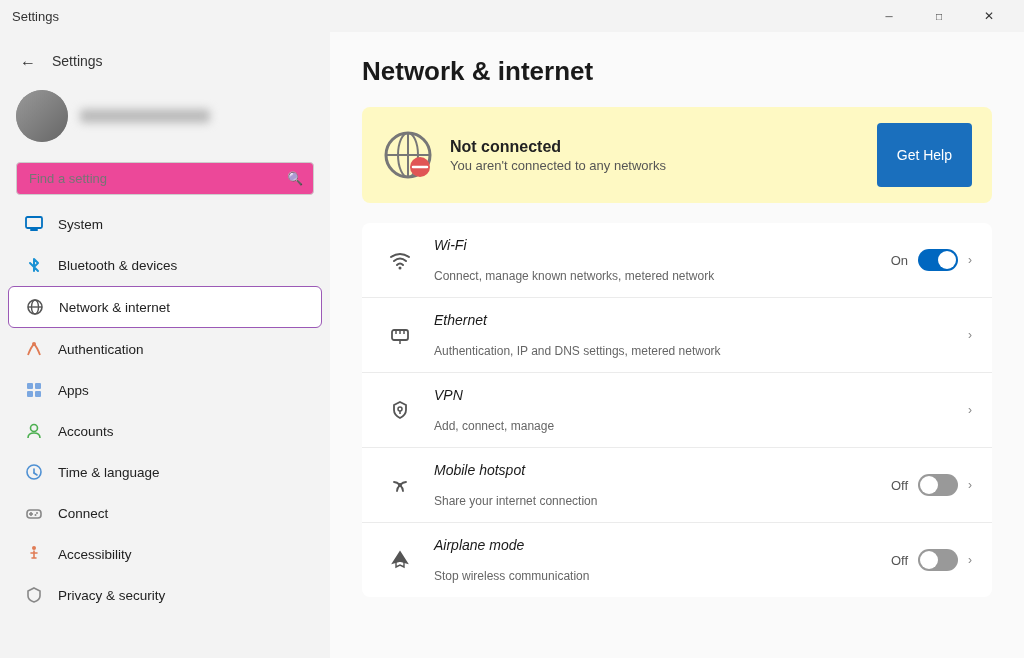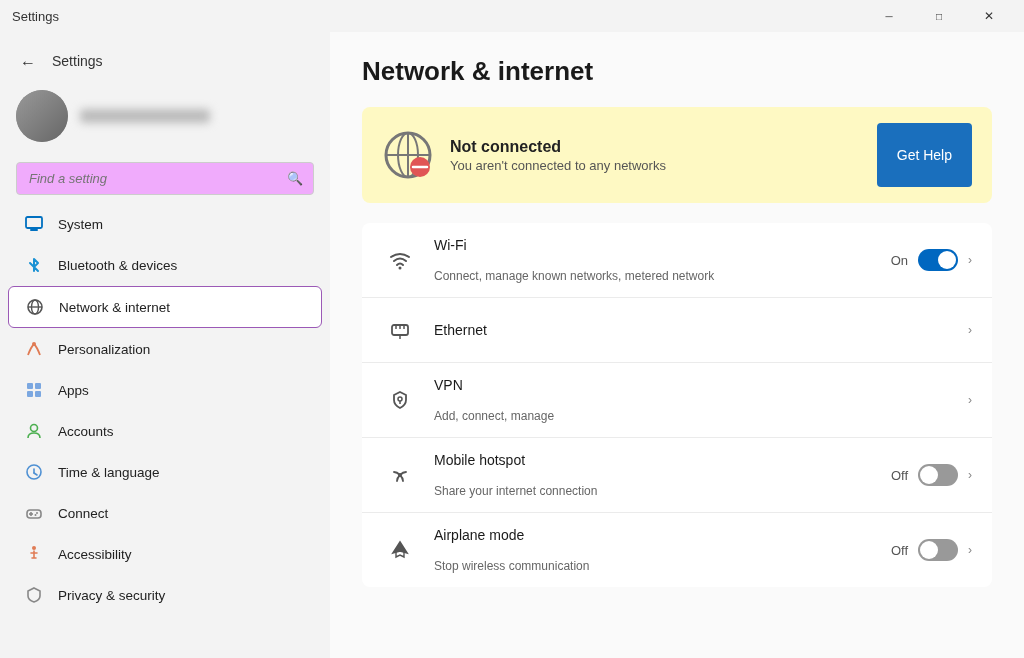--- a/index.html
+++ b/index.html
@@ -117,25 +117,24 @@
       margin: 4px 16px 8px 16px;
       position: relative;
       display: flex;
       align-items: center;
     }
     .search-input {
       width: 100%;
       padding: 8px 28px 8px 12px;
       border-radius: 4px;
       border: 1px solid #ccc;
-      background: #f0abfc;
+      background: #ec4899;
       font-size: 13px;
       color: #333;
       outline: none;
-      font-style: italic;
     }
     .search-icon {
       position: absolute;
       right: 10px;
       color: #666;
       font-size: 13px;
       pointer-events: none;
     }
 
     .nav-item {
@@ -243,20 +242,21 @@
       justify-content: center;
       flex-shrink: 0;
       color: #555;
       font-size: 20px;
     }
     .setting-text { flex: 1; }
     .setting-label {
       font-size: 14px;
       font-weight: 500;
       color: #1a1a1a;
+      font-style: italic;
     }
     .setting-desc {
       font-size: 12px;
       color: #666;
       margin-top: 16px;
     }
     .setting-control {
       display: flex;
       align-items: center;
       gap: 10px;
@@ -358,21 +358,21 @@
           </span>
           <span>Network &amp; internet</span>
         </div>
         <div class="nav-item">
           <span class="nav-icon">
             <svg width="20" height="20" viewBox="0 0 20 20">
               <path d="M4 16 Q7 8 10 5 Q13 8 16 16" stroke="#e07b54" stroke-width="1.8" fill="none"></path>
               <circle cx="10" cy="5" r="2" fill="#e07b54"></circle>
             </svg>
           </span>
-          <span>Personalization</span>
+          <span>Authentication</span>
         </div>
         <div class="nav-item">
           <span class="nav-icon">
             <svg width="20" height="20" viewBox="0 0 20 20">
               <rect x="3" y="3" width="6" height="6" rx="1" fill="#7ba7e0"></rect>
               <rect x="11" y="3" width="6" height="6" rx="1" fill="#7ba7e0"></rect>
               <rect x="3" y="11" width="6" height="6" rx="1" fill="#7ba7e0"></rect>
               <rect x="11" y="11" width="6" height="6" rx="1" fill="#7ba7e0"></rect>
             </svg>
           </span>
@@ -482,20 +482,21 @@
               <svg width="22" height="22" viewBox="0 0 22 22">
                 <rect x="3" y="6" width="16" height="10" rx="2" stroke="#555" stroke-width="1.8" fill="none"></rect>
                 <line x1="7" y1="6" x2="7" y2="10" stroke="#555" stroke-width="1.5"></line>
                 <line x1="11" y1="6" x2="11" y2="10" stroke="#555" stroke-width="1.5"></line>
                 <line x1="15" y1="6" x2="15" y2="10" stroke="#555" stroke-width="1.5"></line>
                 <line x1="11" y1="16" x2="11" y2="20" stroke="#555" stroke-width="1.5"></line>
               </svg>
             </div>
             <div class="setting-text">
               <div class="setting-label">Ethernet</div>
+              <div class="setting-desc">Authentication, IP and DNS settings, metered network</div>
             </div>
             <div class="setting-control">
               <span class="chevron">›</span>
             </div>
           </div>
           <div class="setting-item">
             <div class="setting-icon">
               <svg width="22" height="22" viewBox="0 0 22 22">
                 <path d="M11 3 L17 6 L17 11 Q17 16 11 19 Q5 16 5 11 L5 6 Z" stroke="#555" stroke-width="1.8" fill="none"></path>
                 <circle cx="11" cy="10" r="2" stroke="#555" stroke-width="1.5" fill="none"></circle>

